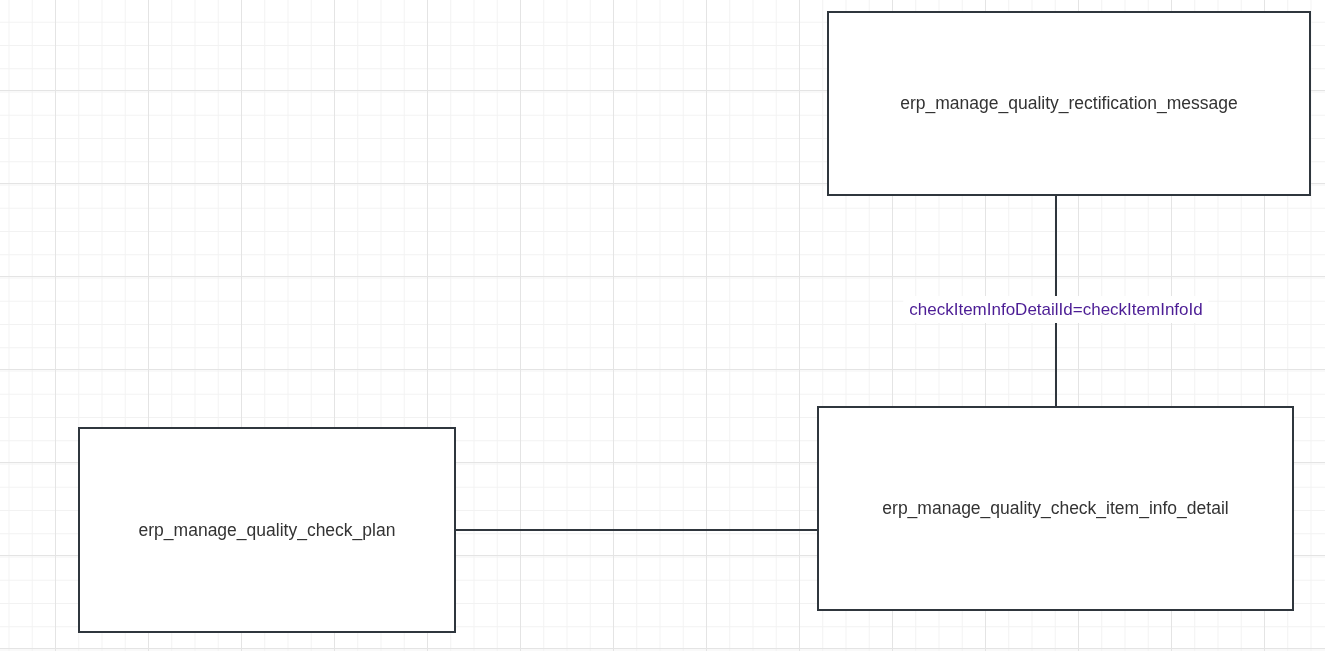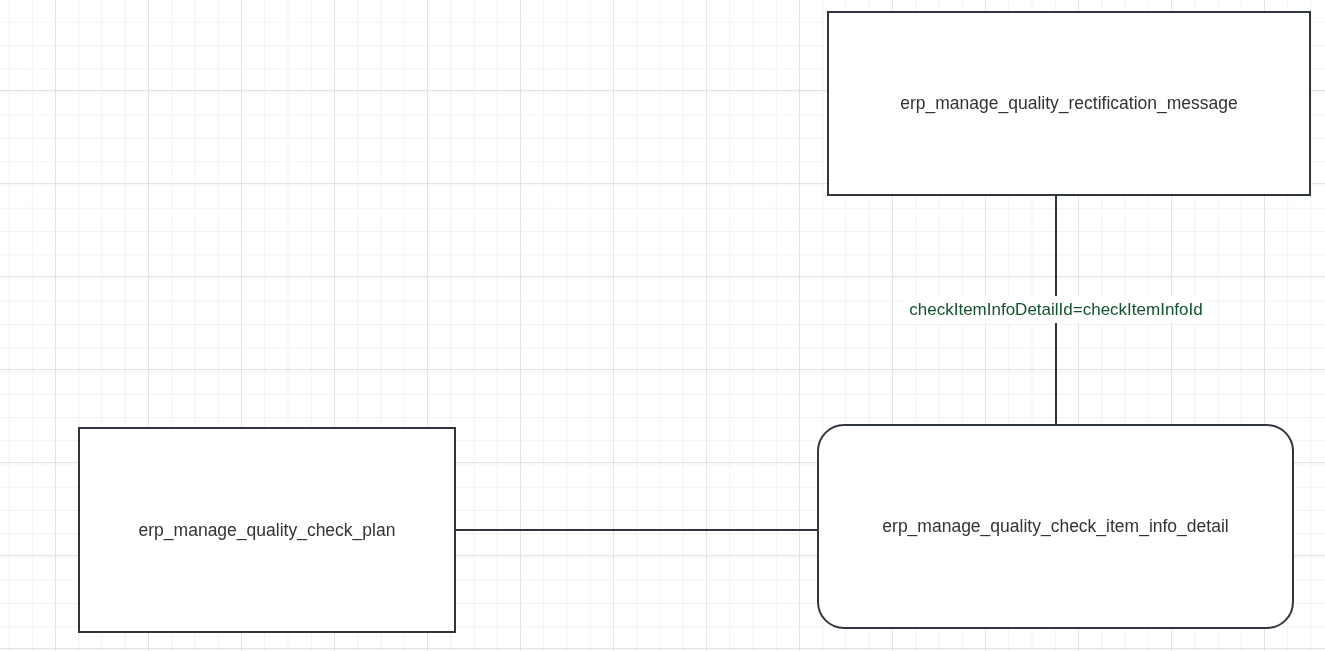--- a/index.html
+++ b/index.html
@@ -51,21 +51,21 @@
   }
 
   .edge-label {
     position: absolute;
     transform: translateX(-50%);
     background: #ffffff;
     padding: 1px 6px;
     text-align: right;
     font-size: 17px;
     line-height: 25px;
-    color: #14532d;
+    color: #4c1d95;
     white-space: nowrap;
     z-index: 3;
   }
 </style>
 </head>
 <body>
 
 <div class="canvas">
 
   <div class="edge" style="left:1055px; top:196px; width:2px; height:232px;"></div>
@@ -78,17 +78,17 @@
 
 
   <div class="node" style="left:827px; top:11px; width:484px; height:185px;">
     <span class="node-label">erp_manage_quality_rectification_message</span>
   </div>
 
   <div class="node" style="left:78px; top:427px; width:378px; height:206px;">
     <span class="node-label">erp_manage_quality_check_plan</span>
   </div>
 
-  <div class="node" style="left:817px; top:424px; width:477px; height:205px;border-radius:27px;">
+  <div class="node" style="left:817px; top:406px; width:477px; height:205px;">
     <span class="node-label">erp_manage_quality_check_item_info_detail</span>
   </div>
 
 </div>
 
 </body></html>

